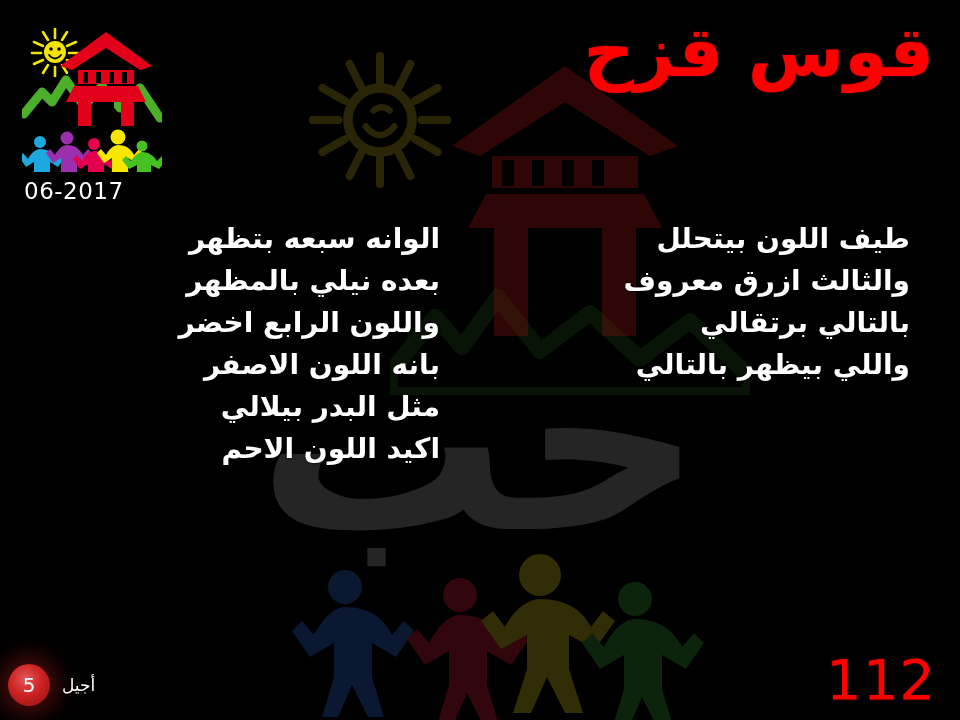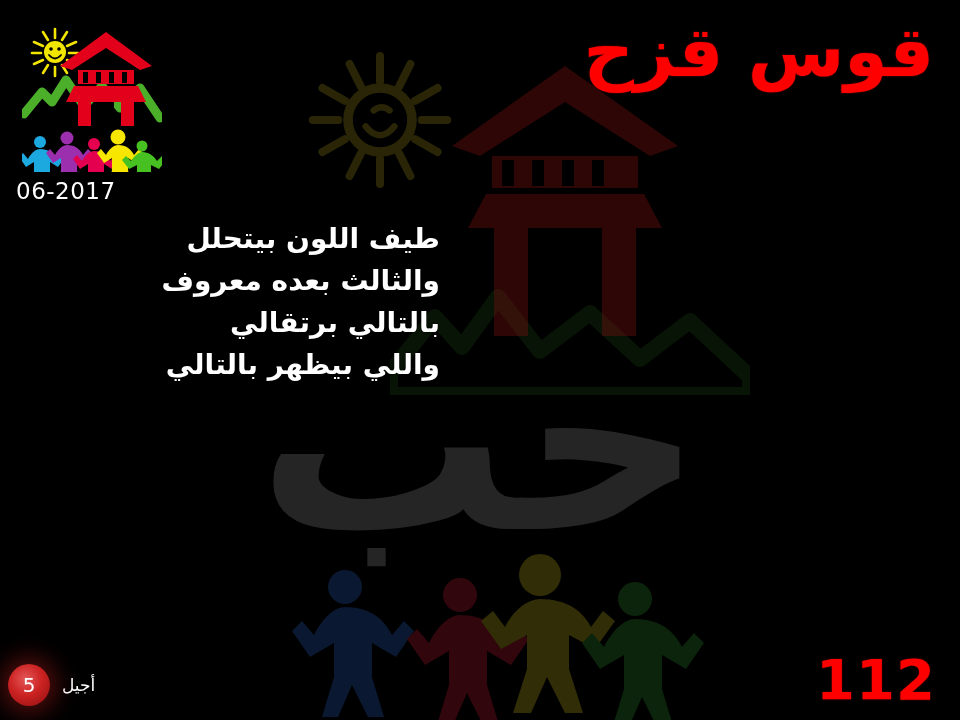--- a/index.html
+++ b/index.html
@@ -62,21 +62,21 @@
   
   .logo {
     position: absolute;
     left: 22px; top: 22px;
     width: 140px; height: 150px;
   }
   .logo svg { width: 100%; height: 100%; display: block; }
 
   .logo-date {
     position: absolute;
-    left: 16px; top: 178px;
+    left: 24px; top: 178px;
     color: #ffffff;
     font-size: 23px;
     font-weight: 400;
     letter-spacing: .5px;
     font-family: "DejaVu Sans", "Liberation Sans", sans-serif;
   }
 
   
   .title {
     position: absolute;
@@ -147,21 +147,21 @@
     font-weight: 400;
     font-family: "DejaVu Sans", "Liberation Sans", sans-serif;
   }
 
   
   .footer-number {
     position: absolute;
     right: 24px; bottom: 8px;
     color: #ff0000;
     font-size: 56px;
-    font-weight: 700;
+    font-weight: 400;
     font-family: "DejaVu Sans", "Liberation Sans", sans-serif;
     text-shadow: 0 0 2px #6b0000;
     letter-spacing: 1px;
   }
 </style>
 </head>
 <body>
 
 <div id="slide">
 
@@ -306,25 +306,33 @@
     </div>
 
     <div class="logo-date">06-2017</div>
 
     <div class="title">قوس قزح</div>
 
     <div class="verses">
 
       <div class="verse-col col-right">
         <span class="verse-line">طيف اللون بيتحلل</span>
-        <span class="verse-line">والثالث بعده معروف</span>
+        <span class="verse-line">والثالث ازرق معروف</span>
         <span class="verse-line">بالتالي برتقالي</span>
         <span class="verse-line">واللي بيظهر بالتالي</span>
       </div>
 
+      <div class="verse-col col-left">
+        <span class="verse-line">الوانه سبعه بتظهر</span>
+        <span class="verse-line">بعده نيلي بالمظهر</span>
+        <span class="verse-line">واللون الرابع اخضر</span>
+        <span class="verse-line">بانه اللون الاصفر</span>
+        <span class="verse-line">مثل البدر بيلالي</span>
+        <span class="verse-line">اكيد اللون الاحم</span>
+      </div>
 
     </div>
 
     <div class="footer-left">
       <div class="page-dot">5</div>
       <div class="brand-word">أجيل</div>
     </div>
 
     <div class="footer-number">112</div>
 

